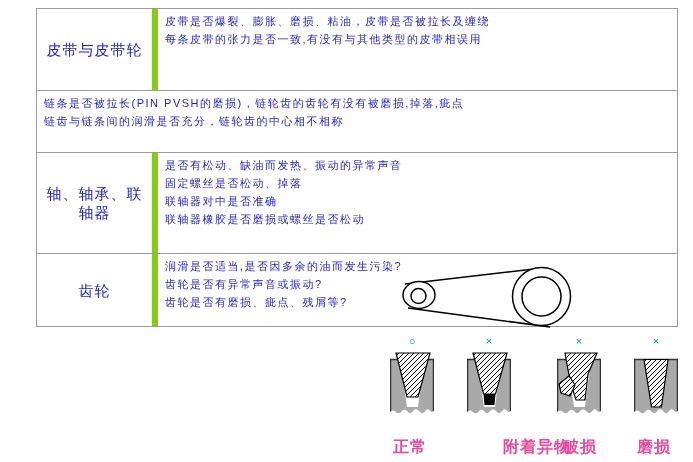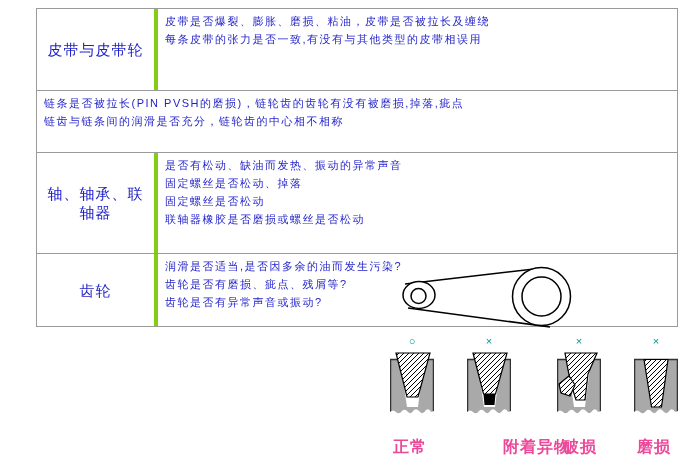--- a/index.html
+++ b/index.html
@@ -6,21 +6,21 @@
   body{width:693px;height:462px;position:relative;overflow:hidden;
        font-family:"Liberation Sans",sans-serif;}
   .page{position:absolute;inset:0;background:#fff;}
 
   
   .insp-table{position:absolute;left:36px;top:8px;width:640px;
               border:1px solid #9a9a9a;background:#fff;}
   .t-row{display:flex;border-bottom:1px solid #9a9a9a;}
   .t-row:last-child{border-bottom:none;}
   .row-1{height:81px;} .row-2{height:61px;} .row-3{height:100px;} .row-4{height:72px;}
-  .cat-cell{width:121px;flex:0 0 121px;border-right:4px solid #84cc16;
+  .cat-cell{width:121px;flex:0 0 121px;border-right:6px solid #84cc16;
             display:flex;align-items:center;justify-content:center;text-align:center;
             color:#1f1fc8;font-size:15px;letter-spacing:1px;line-height:19px;
             padding:0 4px;box-sizing:border-box;overflow:hidden;}
   .items-cell{flex:1;padding:3px 4px 0 7px;box-sizing:border-box;overflow:hidden;}
   .item-line{color:#1f1fc8;font-size:11px;line-height:18px;letter-spacing:1.5px;
              white-space:normal;}
 
   
   .pulley-svg{position:absolute;left:398px;top:261px;}
 
@@ -63,31 +63,31 @@
         <div class="item-line">链条是否被拉长(PIN PVSH的磨损)，链轮齿的齿轮有没有被磨损,掉落,疵点</div>
         <div class="item-line">链齿与链条间的润滑是否充分，链轮齿的中心相不相称</div>
       </div>
     </div>
 
     <div class="t-row row-3">
       <div class="cat-cell">轴、轴承、联轴器</div>
       <div class="items-cell">
         <div class="item-line">是否有松动、缺油而发热、振动的异常声音</div>
         <div class="item-line">固定螺丝是否松动、掉落</div>
-        <div class="item-line">固定螺丝是否松动</div>
+        <div class="item-line">联轴器对中是否准确</div>
         <div class="item-line">联轴器橡胶是否磨损或螺丝是否松动</div>
       </div>
     </div>
 
     <div class="t-row row-4">
       <div class="cat-cell">齿轮</div>
       <div class="items-cell">
         <div class="item-line">润滑是否适当,是否因多余的油而发生污染?</div>
+        <div class="item-line">齿轮是否有异常声音或振动?</div>
         <div class="item-line">齿轮是否有磨损、疵点、残屑等?</div>
-        <div class="item-line">齿轮是否有异常声音或振动?</div>
       </div>
     </div>
   </div>
 
   <svg class="pulley-svg" width="180" height="72">
     <line x1="7" y1="23" x2="145" y2="7" stroke="#000" stroke-width="1.5"></line>
     <line x1="10" y1="47" x2="152" y2="66" stroke="#000" stroke-width="1.5"></line>
     <circle cx="143.5" cy="35.5" r="29" fill="#fff" stroke="#000" stroke-width="1.5"></circle>
     <circle cx="143.5" cy="35.5" r="19.5" fill="#fff" stroke="#000" stroke-width="1.5"></circle>
     <ellipse cx="21" cy="34" rx="16" ry="13.5" fill="#fff" stroke="#000" stroke-width="1.5"></ellipse>

